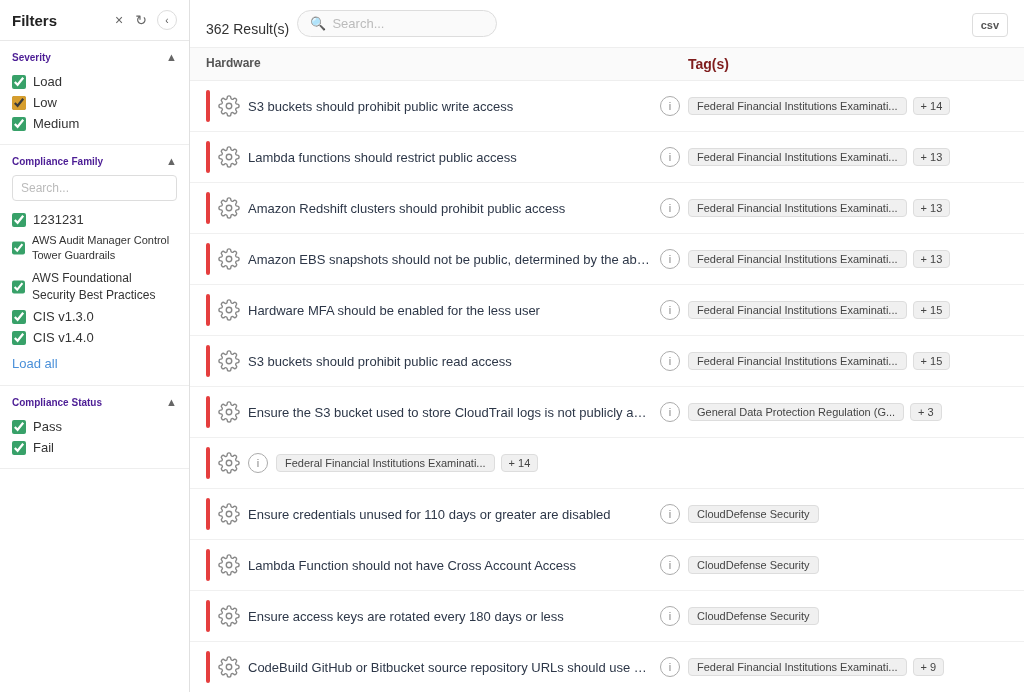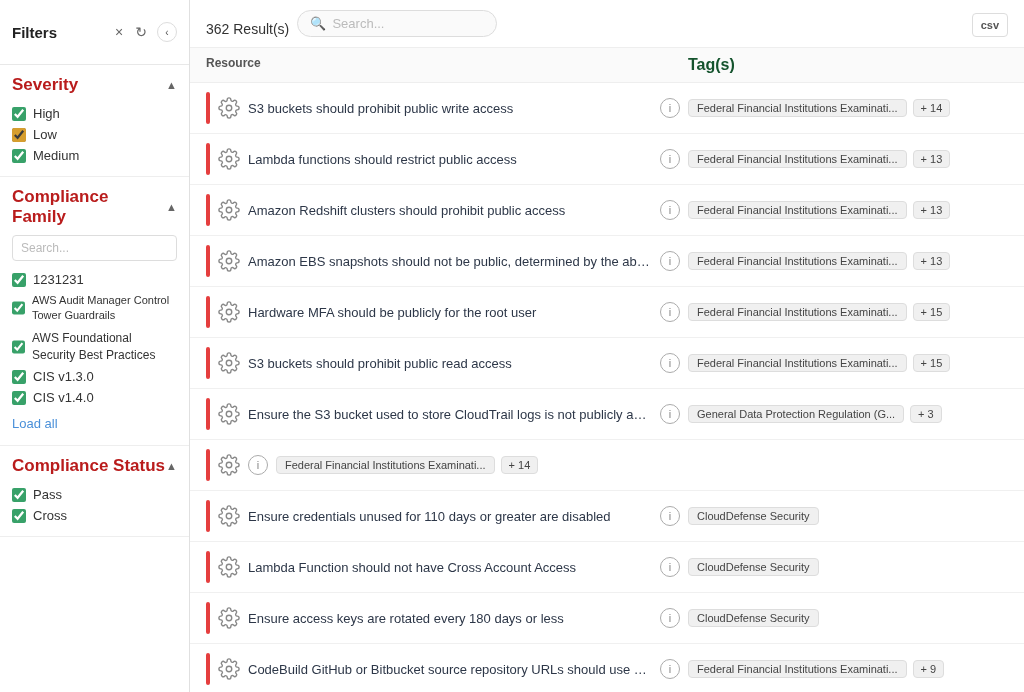--- a/index.html
+++ b/index.html
@@ -13,21 +13,21 @@
       border-right: 1px solid #e0e0e0;
       display: flex;
       flex-direction: column;
       overflow-y: auto;
       position: relative;
     }
     .sidebar-header {
       display: flex;
       align-items: center;
       justify-content: space-between;
-      padding: 22px 12px;
+      padding: 10px 12px;
       border-bottom: 1px solid #e8e8e8;
     }
     .sidebar-title {
       font-size: 15px;
       font-weight: 600;
       color: #222;
     }
     .sidebar-icons {
       display: flex;
       gap: 8px;
@@ -60,23 +60,23 @@
       padding: 10px 12px;
     }
     .filter-section-header {
       display: flex;
       align-items: center;
       justify-content: space-between;
       margin-bottom: 8px;
       cursor: pointer;
     }
     .filter-section-title {
-      font-size: 17px;
+      font-size: 10px;
       font-weight: 600;
-      color: #b91c1c;
+      color: #4c1d95;
     }
     .chevron-icon {
       font-size: 11px;
       color: #666;
     }
 
     .checkbox-item {
       display: flex;
       align-items: center;
       gap: 7px;
@@ -187,23 +187,23 @@
       background: #fafafa;
     }
     .col-resource {
       flex: 1;
       font-size: 12px;
       font-weight: 600;
       color: #555;
     }
     .col-tags {
       width: 320px;
-      font-size: 16px;
+      font-size: 14px;
       font-weight: 600;
-      color: #14532d;
+      color: #7f1d1d;
     }
 
     .table-body {
       flex: 1;
       overflow-y: auto;
     }
 
     .table-row {
       display: flex;
       align-items: center;
@@ -299,21 +299,21 @@
     </div>
   </div>
 
   <div class="filter-section">
     <div class="filter-section-header">
       <span class="filter-section-title">Severity</span>
       <span class="chevron-icon">▲</span>
     </div>
     <div class="checkbox-item">
       <input type="checkbox" checked="" class="green" style="">
-      <span class="checkbox-label">High</span>
+      <span class="checkbox-label">Load</span>
     </div>
     <div class="checkbox-item">
       <input type="checkbox" checked="" class="yellow" style="">
       <span class="checkbox-label">Low</span>
     </div>
     <div class="checkbox-item">
       <input type="checkbox" checked="" class="green" style="">
       <span class="checkbox-label">Medium</span>
     </div>
   </div>
@@ -351,38 +351,38 @@
     <div class="filter-section-header">
       <span class="filter-section-title">Compliance Status</span>
       <span class="chevron-icon">▲</span>
     </div>
     <div class="checkbox-item">
       <input type="checkbox" checked="" class="green" style="">
       <span class="checkbox-label">Pass</span>
     </div>
     <div class="checkbox-item">
       <input type="checkbox" checked="" class="green" style="">
-      <span class="checkbox-label">Cross</span>
+      <span class="checkbox-label">Fail</span>
     </div>
   </div>
 </div>
 
 <div id="main">
 
   <div class="main-toolbar">
     <span class="results-count">362 Result(s)</span>
     <div class="search-container">
       <span class="search-icon-svg">🔍</span>
       <input type="text" class="search-input" placeholder="Search..." style="">
     </div>
     <button class="csv-btn">csv</button>
   </div>
 
   <div class="table-header">
-    <div class="col-resource">Resource</div>
+    <div class="col-resource">Hardware</div>
     <div class="col-tags">Tag(s)</div>
   </div>
 
   <div class="table-body" id="table-body">
   <div class="table-row">
     <div class="severity-bar"></div>
     <svg class="resource-icon" viewBox="0 0 24 24" fill="none" stroke="currentColor" stroke-width="1.5">
       <circle cx="12" cy="12" r="3"></circle>
       <path d="M19.4 15a1.65 1.65 0 0 0 .33 1.82l.06.06a2 2 0 0 1-2.83 2.83l-.06-.06a1.65 1.65 0 0 0-1.82-.33 1.65 1.65 0 0 0-1 1.51V21a2 2 0 0 1-4 0v-.09A1.65 1.65 0 0 0 9 19.4a1.65 1.65 0 0 0-1.82.33l-.06.06a2 2 0 0 1-2.83-2.83l.06-.06A1.65 1.65 0 0 0 4.68 15a1.65 1.65 0 0 0-1.51-1H3a2 2 0 0 1 0-4h.09A1.65 1.65 0 0 0 4.6 9a1.65 1.65 0 0 0-.33-1.82l-.06-.06a2 2 0 0 1 2.83-2.83l.06.06A1.65 1.65 0 0 0 9 4.68a1.65 1.65 0 0 0 1-1.51V3a2 2 0 0 1 4 0v.09a1.65 1.65 0 0 0 1 1.51 1.65 1.65 0 0 0 1.82-.33l.06-.06a2 2 0 0 1 2.83 2.83l-.06.06A1.65 1.65 0 0 0 19.4 9a1.65 1.65 0 0 0 1.51 1H21a2 2 0 0 1 0 4h-.09a1.65 1.65 0 0 0-1.51 1z"></path>
     </svg>
@@ -431,21 +431,21 @@
       <span class="tag-pill">Federal Financial Institutions Examinati...</span>
       <span class="tag-more">+ 13</span>
     </div>
   </div>
       <div class="table-row">
     <div class="severity-bar"></div>
     <svg class="resource-icon" viewBox="0 0 24 24" fill="none" stroke="currentColor" stroke-width="1.5">
       <circle cx="12" cy="12" r="3"></circle>
       <path d="M19.4 15a1.65 1.65 0 0 0 .33 1.82l.06.06a2 2 0 0 1-2.83 2.83l-.06-.06a1.65 1.65 0 0 0-1.82-.33 1.65 1.65 0 0 0-1 1.51V21a2 2 0 0 1-4 0v-.09A1.65 1.65 0 0 0 9 19.4a1.65 1.65 0 0 0-1.82.33l-.06.06a2 2 0 0 1-2.83-2.83l.06-.06A1.65 1.65 0 0 0 4.68 15a1.65 1.65 0 0 0-1.51-1H3a2 2 0 0 1 0-4h.09A1.65 1.65 0 0 0 4.6 9a1.65 1.65 0 0 0-.33-1.82l-.06-.06a2 2 0 0 1 2.83-2.83l.06.06A1.65 1.65 0 0 0 9 4.68a1.65 1.65 0 0 0 1-1.51V3a2 2 0 0 1 4 0v.09a1.65 1.65 0 0 0 1 1.51 1.65 1.65 0 0 0 1.82-.33l.06-.06a2 2 0 0 1 2.83 2.83l-.06.06A1.65 1.65 0 0 0 19.4 9a1.65 1.65 0 0 0 1.51 1H21a2 2 0 0 1 0 4h-.09a1.65 1.65 0 0 0-1.51 1z"></path>
     </svg>
-    <span class="resource-name">Hardware MFA should be publicly for the root user</span>
+    <span class="resource-name">Hardware MFA should be enabled for the less user</span>
     <div class="info-icon">i</div>
     <div class="tags-area">
       <span class="tag-pill">Federal Financial Institutions Examinati...</span>
       <span class="tag-more">+ 15</span>
     </div>
   </div>
       <div class="table-row">
     <div class="severity-bar"></div>
     <svg class="resource-icon" viewBox="0 0 24 24" fill="none" stroke="currentColor" stroke-width="1.5">
       <circle cx="12" cy="12" r="3"></circle>

